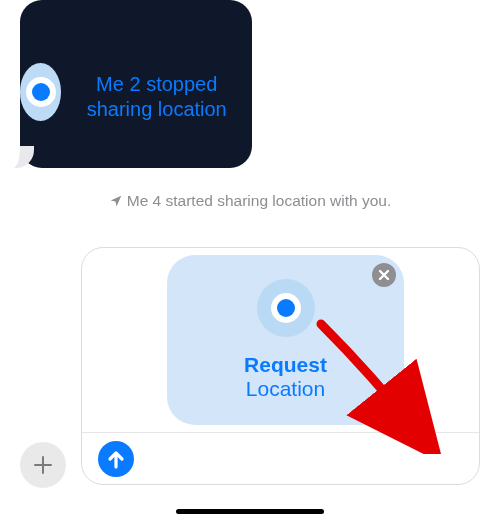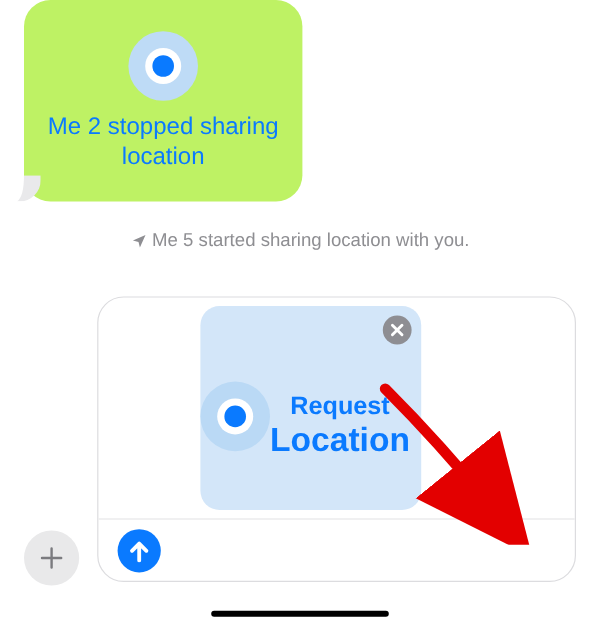--- a/index.html
+++ b/index.html
@@ -10,24 +10,24 @@
       font-family: -apple-system, BlinkMacSystemFont, 'Segoe UI', Helvetica, Arial, sans-serif;
       position: relative;
       overflow: hidden;
     }
     .chat-bubble {
       position: absolute;
       top: 0;
       left: 20px;
       width: 232px;
       height: 168px;
-      background: #bef264;
+      background: #0f172a;
       border-radius: 22px;
       display: flex;
-      flex-direction: column;
+      flex-direction: row;
       align-items: center;
       padding-top: 26px;
     }
     .chat-bubble::after {
       content: "";
       position: absolute;
       bottom: 0px;
       left: -6px;
       width: 20px;
       height: 22px;
@@ -89,47 +89,47 @@
       height: 238px;
       border: 1.5px solid #dcdcdf;
       border-radius: 22px;
       overflow: hidden;
       background: #ffffff;
     }
     .request-card {
       position: absolute;
       left: 85px;
       top: 7px;
-      width: 184px;
+      width: 237px;
       height: 170px;
       background: #d3e6f9;
-      border-radius: 16px;
-      display: flex;
-      flex-direction: row;
+      border-radius: 28px;
+      display: flex;
+      flex-direction: column;
       align-items: center;
       padding-top: 24px;
     }
     .request-card .location-dot-wrap {
       width: 58px;
       height: 58px;
       background: #bad9f5;
     }
     .request-text {
       text-align: center;
       color: #0a7aff;
       line-height: 1.15;
       margin-top: 6px;
     }
     .request-text .line1 {
       font-size: 21px;
       font-weight: 700;
     }
     .request-text .line2 {
-      font-size: 28px;
-      font-weight: 700;
+      font-size: 21px;
+      font-weight: 400;
     }
     .close-circle {
       position: absolute;
       top: 8px;
       right: 8px;
       width: 24px;
       height: 24px;
       border-radius: 50%;
       background: #8e8e93;
       display: flex;
@@ -212,21 +212,21 @@
         <div class="location-dot-core"></div>
       </div>
   </div>
   <div class="bubble-text">Me 2 stopped sharing location</div>
 </div>
 
 <div class="system-msg">
   <svg width="14" height="14" viewBox="0 0 24 24">
     <path d="M3 11 L21 3 L13 21 L11 13 Z" fill="#8e8e92"></path>
   </svg>
-  <span>Me 5 started sharing location with you.</span>
+  <span>Me 4 started sharing location with you.</span>
 </div>
 
 <div class="compose-card">
   <div class="request-card">
     <div class="close-circle">
       <svg width="12" height="12" viewBox="0 0 12 12">
         <path d="M2 2 L10 10 M10 2 L2 10" stroke="#ffffff" stroke-width="2.4" stroke-linecap="round"></path>
       </svg>
     </div>
     <div class="location-dot-wrap">

